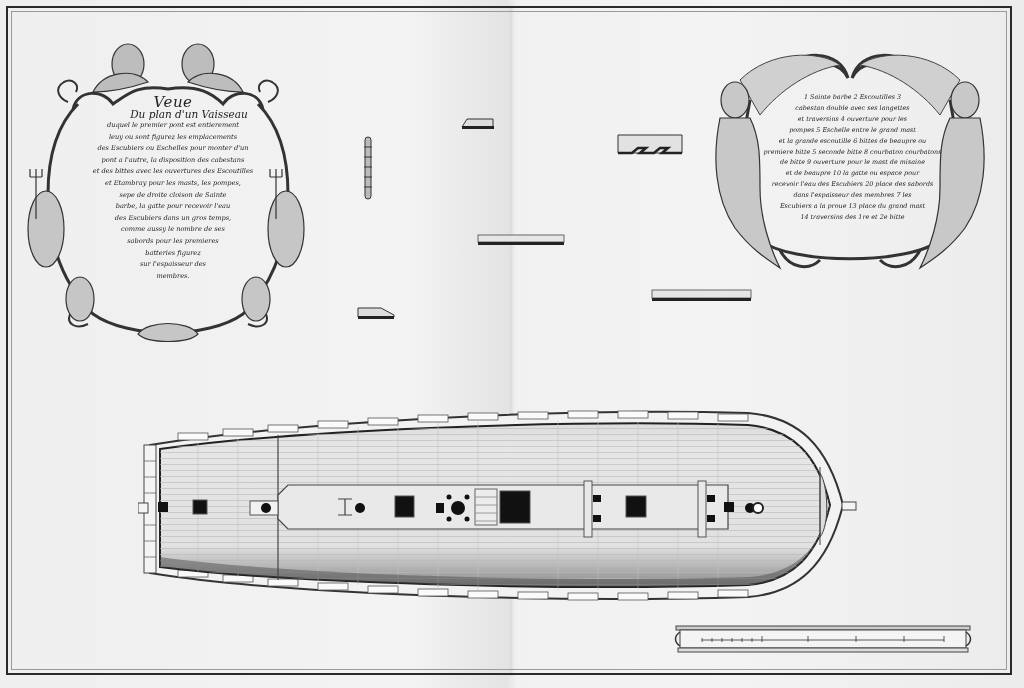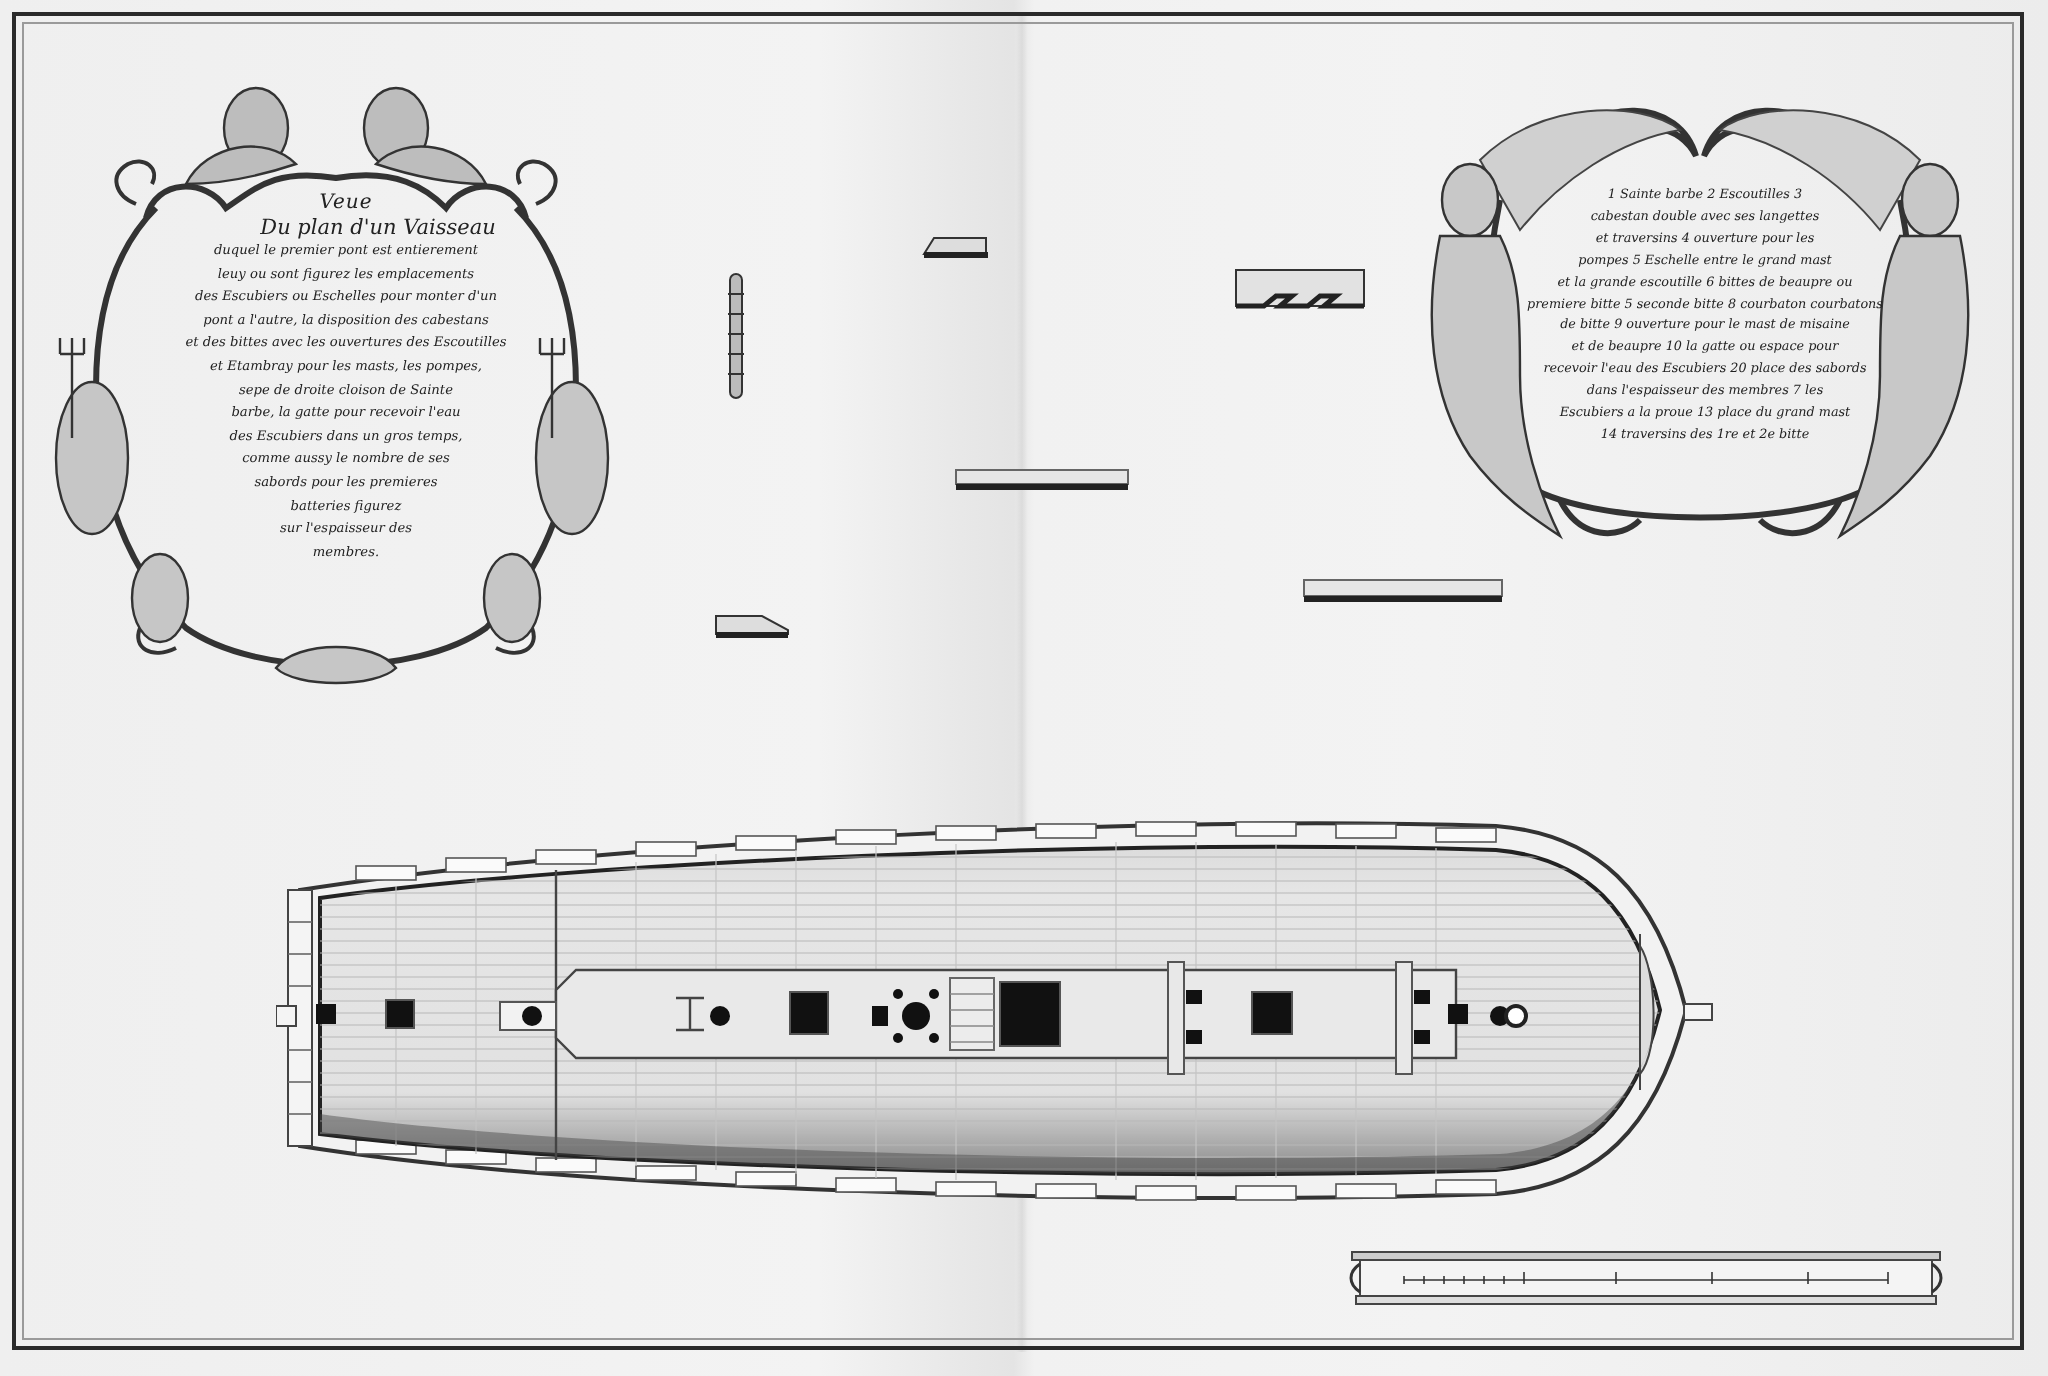--- a/index.html
+++ b/index.html
@@ -30,21 +30,21 @@
   
   .cartouche-left { position:absolute; left:18px; top:34px; width:300px; height:316px; }
   .cartouche-right { position:absolute; left:700px; top:40px; width:300px; height:250px; }
   .cartouche svg { position:absolute; left:0; top:0; }
   .cart-text {
     position:absolute; text-align:center; color:#222;
     font-family:"DejaVu Serif", serif; font-style:italic;
   }
   .cartouche-left .cart-text { left:50px; top:62px; width:210px; }
   .cartouche-right .cart-text { left:50px; top:52px; width:205px;font-style:italic; }
-  .cart-title { font-size:10px; line-height:12px; letter-spacing:0.5px; }
+  .cart-title { font-size:15px; line-height:12px; letter-spacing:0.5px; }
   .cart-subtitle { font-size:10.5px; line-height:12px;margin-left:32px; }
   .cart-line { font-size:6.6px; line-height:11.6px; white-space:nowrap; overflow:hidden; }
   .cartouche-right .cart-line { font-size:6.4px; line-height:10.9px; }
 
   
   .piece { position:absolute; }
   
   .ship { position:absolute; left:138px; top:405px; width:735px; height:205px; }
   .scale-bar { position:absolute; left:672px; top:620px; width:302px; height:34px; }
 </style>

